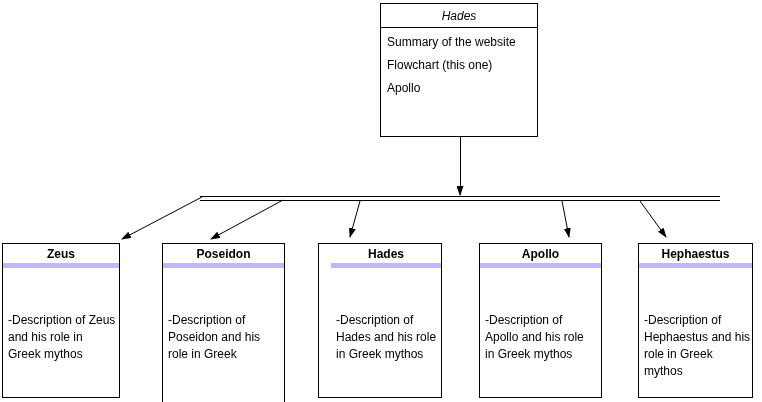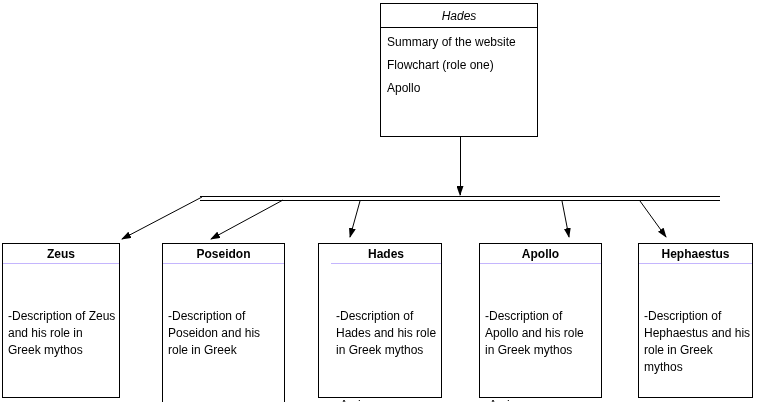--- a/index.html
+++ b/index.html
@@ -34,21 +34,21 @@
 
   
   .card {
     position: absolute; top: 243px;
     border: 1px solid #000;
     background: #fff;
     box-sizing: border-box;
   }
   .card-header {
     height: 19px;
-    border-bottom: 1px solid #c4b5fd;
+    border-bottom: 5px solid #c4b5fd;
     display: flex; align-items: center; justify-content: center;
     font-weight: bold;
   }
   .card-body {
     padding: 10px 0 0 5px;
     line-height: 17px;
     white-space: pre-wrap;
   }
   .desc { height: 51px; overflow: hidden; }
   .clip-line { height: 3px; overflow: hidden; }
@@ -91,21 +91,21 @@
     <line x1="283" y1="200" x2="211" y2="239" marker-end="url(#arrow)"></line>
     <line x1="360" y1="201" x2="350" y2="237" marker-end="url(#arrow)"></line>
     <line x1="562" y1="201" x2="569" y2="237" marker-end="url(#arrow)"></line>
     <line x1="640" y1="201" x2="666" y2="237" marker-end="url(#arrow)"></line>
   </svg>
 
   <div class="index-box">
     <div class="index-header">Hades</div>
     <div class="index-body">
       <div class="index-item">Summary of the website</div>
-      <div class="index-item">Flowchart (role one)</div>
+      <div class="index-item">Flowchart (this one)</div>
       <div class="index-item">Apollo</div>
     </div>
   </div>
 
   <div class="card zeus">
     <div class="card-header">Zeus</div>
     <div class="card-body">
       <div class="desc">-Description of Zeus
 and his role in
 Greek mythos</div>

